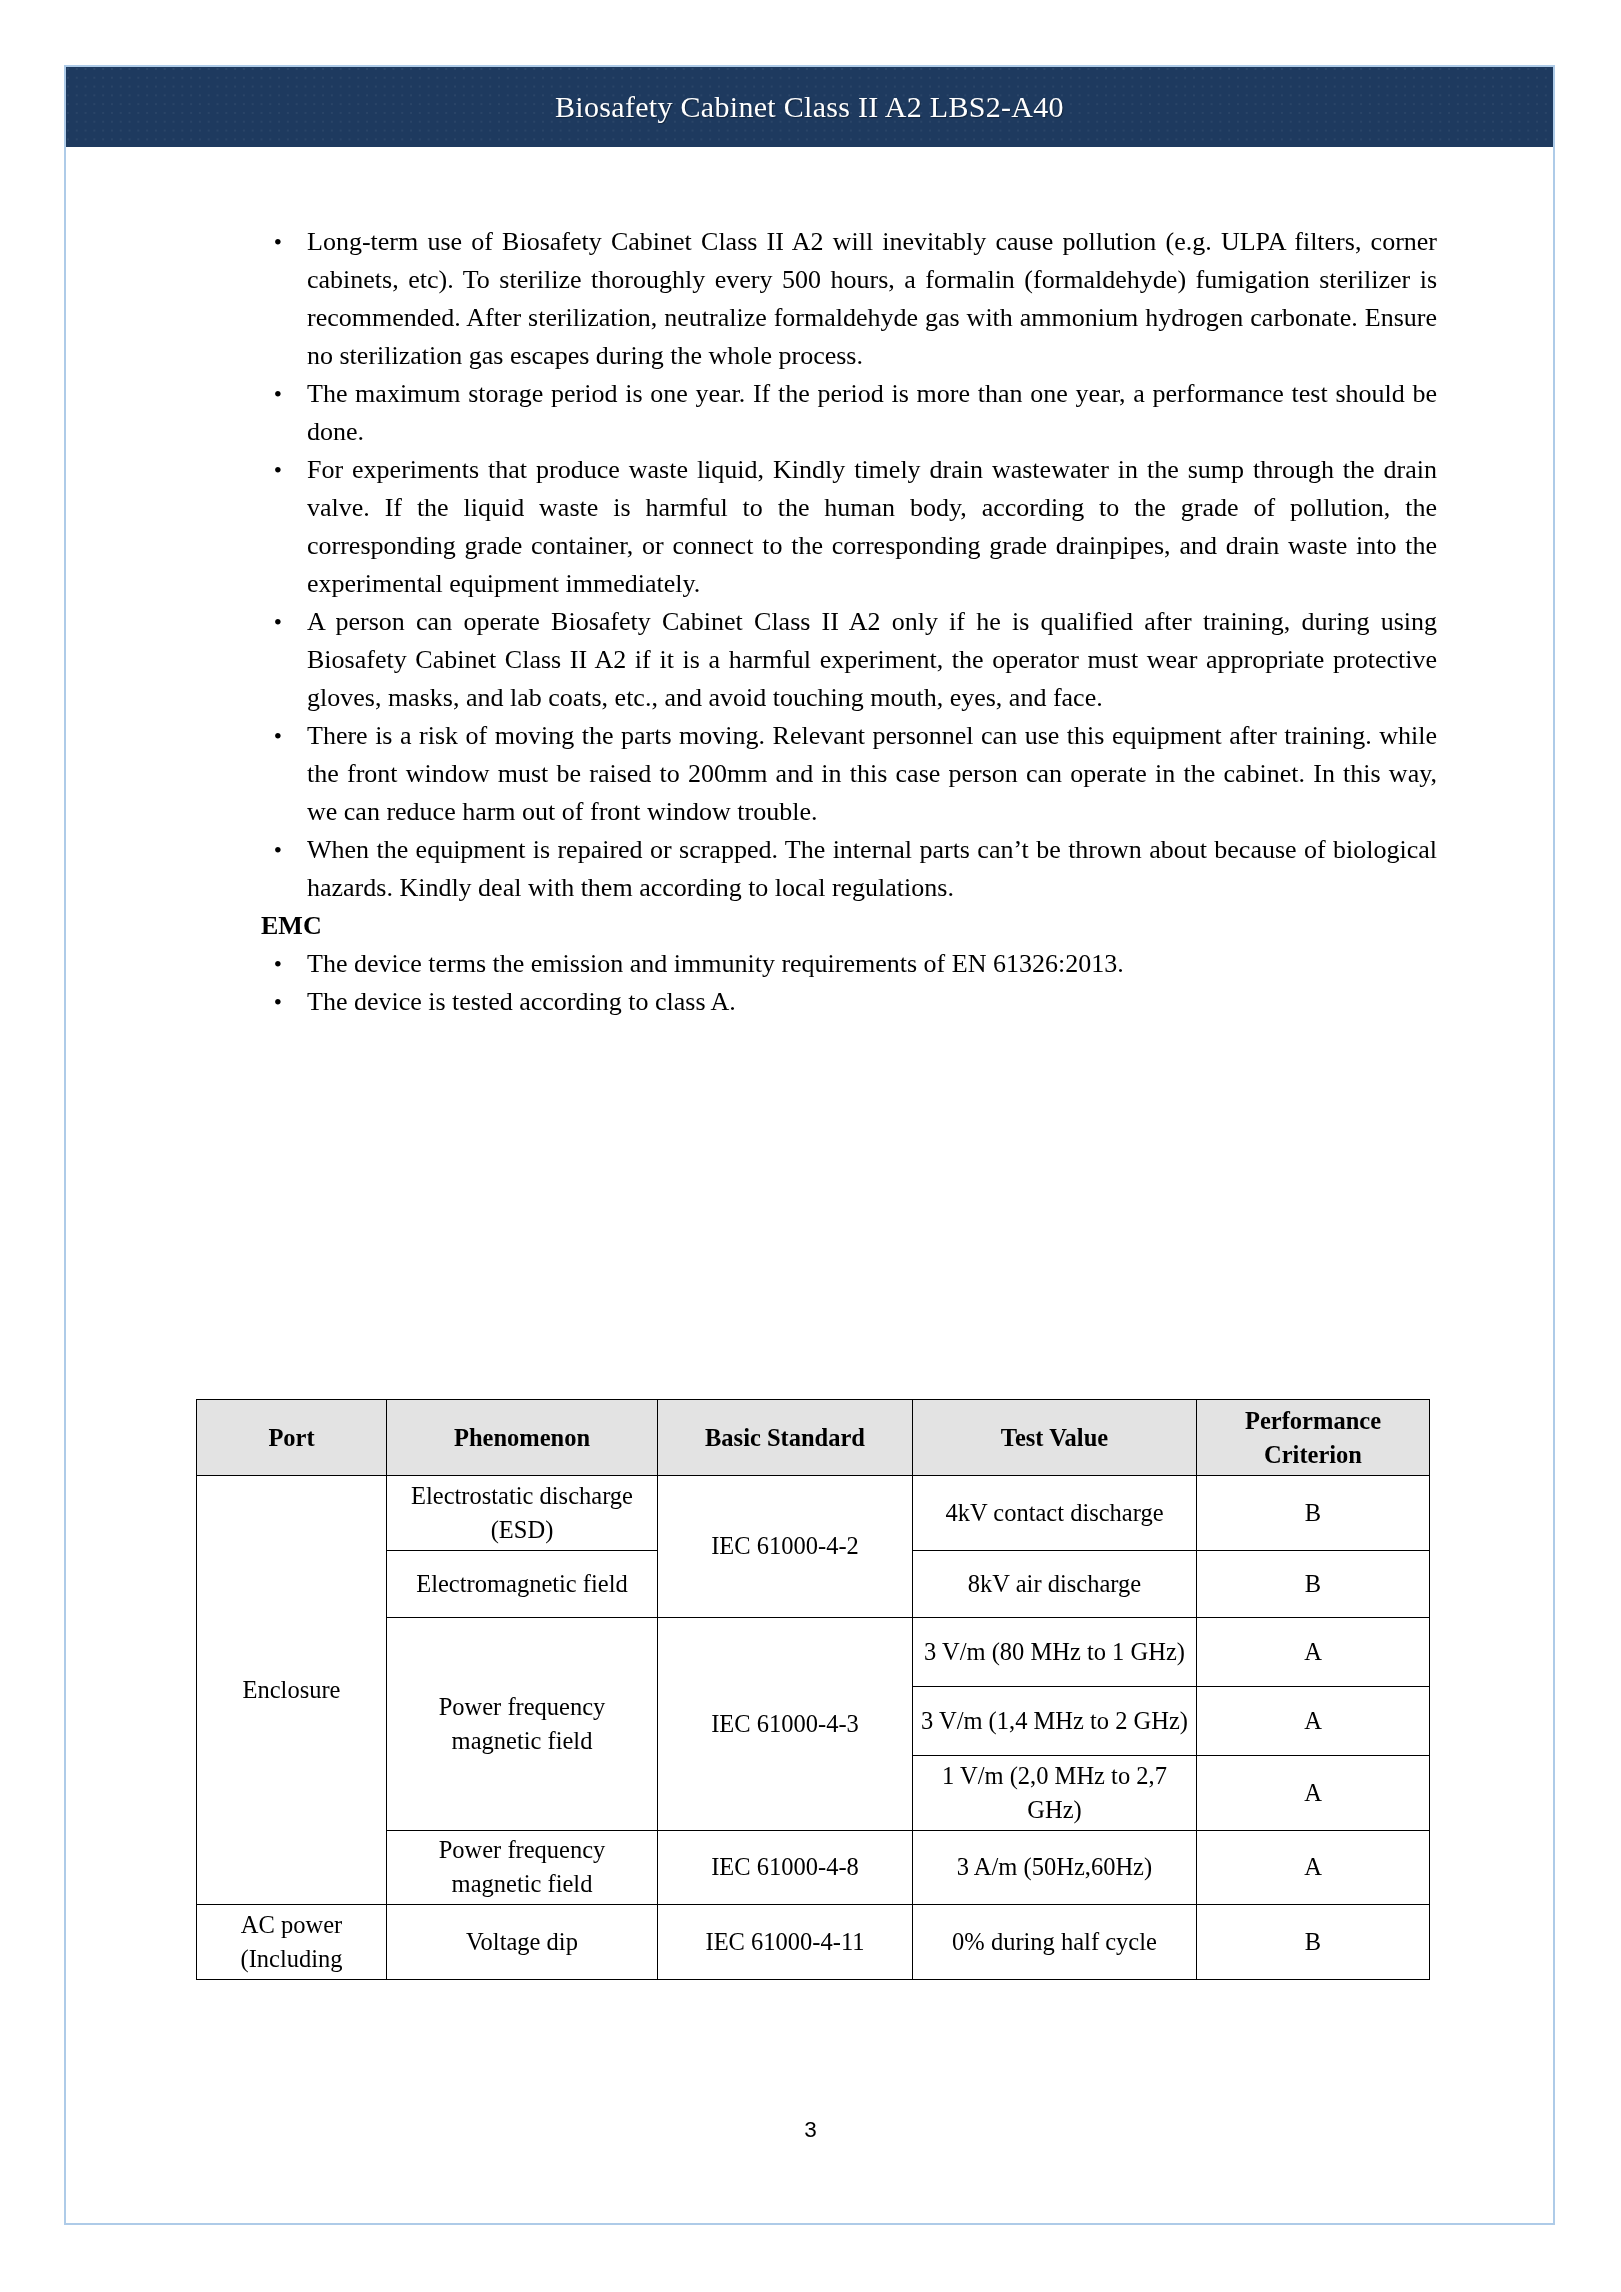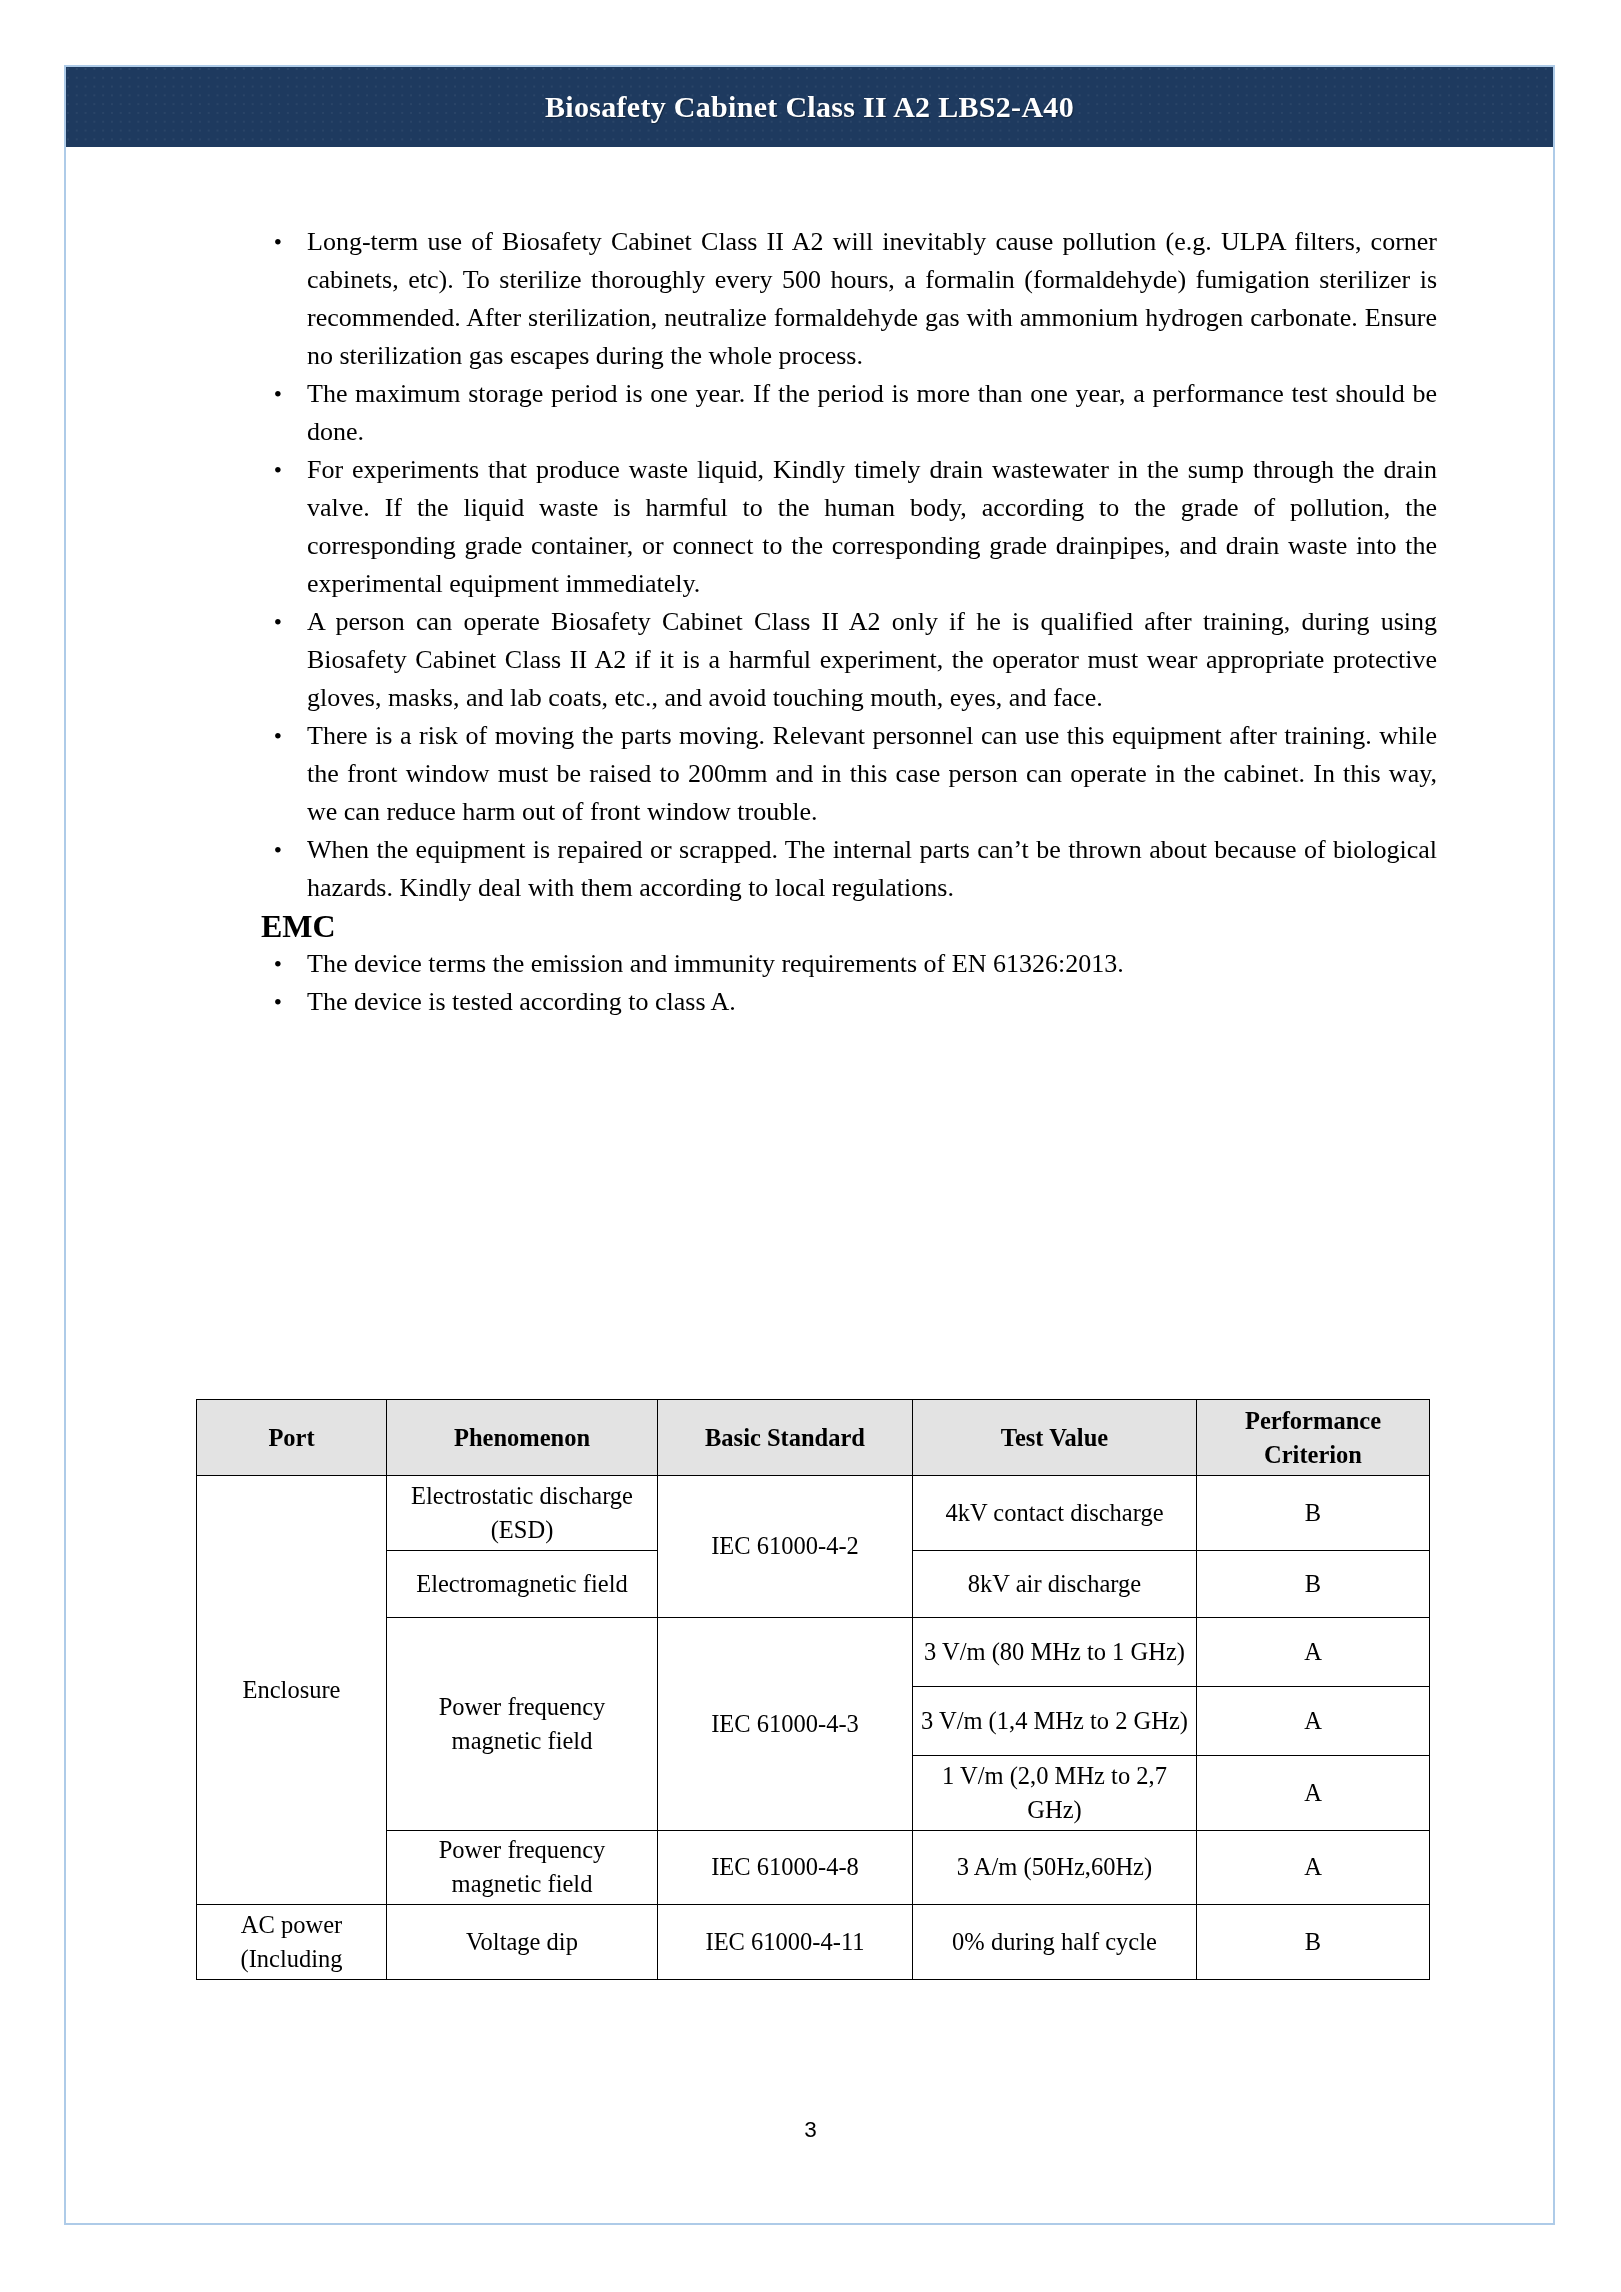--- a/index.html
+++ b/index.html
@@ -41,21 +41,21 @@
     display: flex;
     align-items: center;
     justify-content: center;
     box-sizing: border-box;
     border-left: 2px solid #aecbe8;
     border-right: 2px solid #aecbe8;
     border-top: 2px solid #aecbe8;
   }
   #title-banner .title-text {
     color: #ffffff;
-    font-weight: bold;
+    font-weight: normal;
     font-size: 30px;
     letter-spacing: 0.3px;
     font-family: "Liberation Serif", "DejaVu Serif", serif;
     text-shadow: 1px 1px 1px rgba(0,0,0,0.35);
     text-align: right;
   }
 
   
   #content {
     position: absolute;
@@ -85,21 +85,21 @@
     left: 12.7px;
     top: 0;
     font-size: 23.5px;
     line-height: 38px;
   }
   ul.doc-list > li.nojustify {
     text-align: left;
   }
 
   .section-heading {
-    font-size: 32px;
+    font-size: 26px;
     line-height: 38px;
     font-weight: bold;
     color: #000000;
     margin: 0;
     padding-left: 0px;
   }
 
   
   #emc-table-wrap {
     position: absolute;

